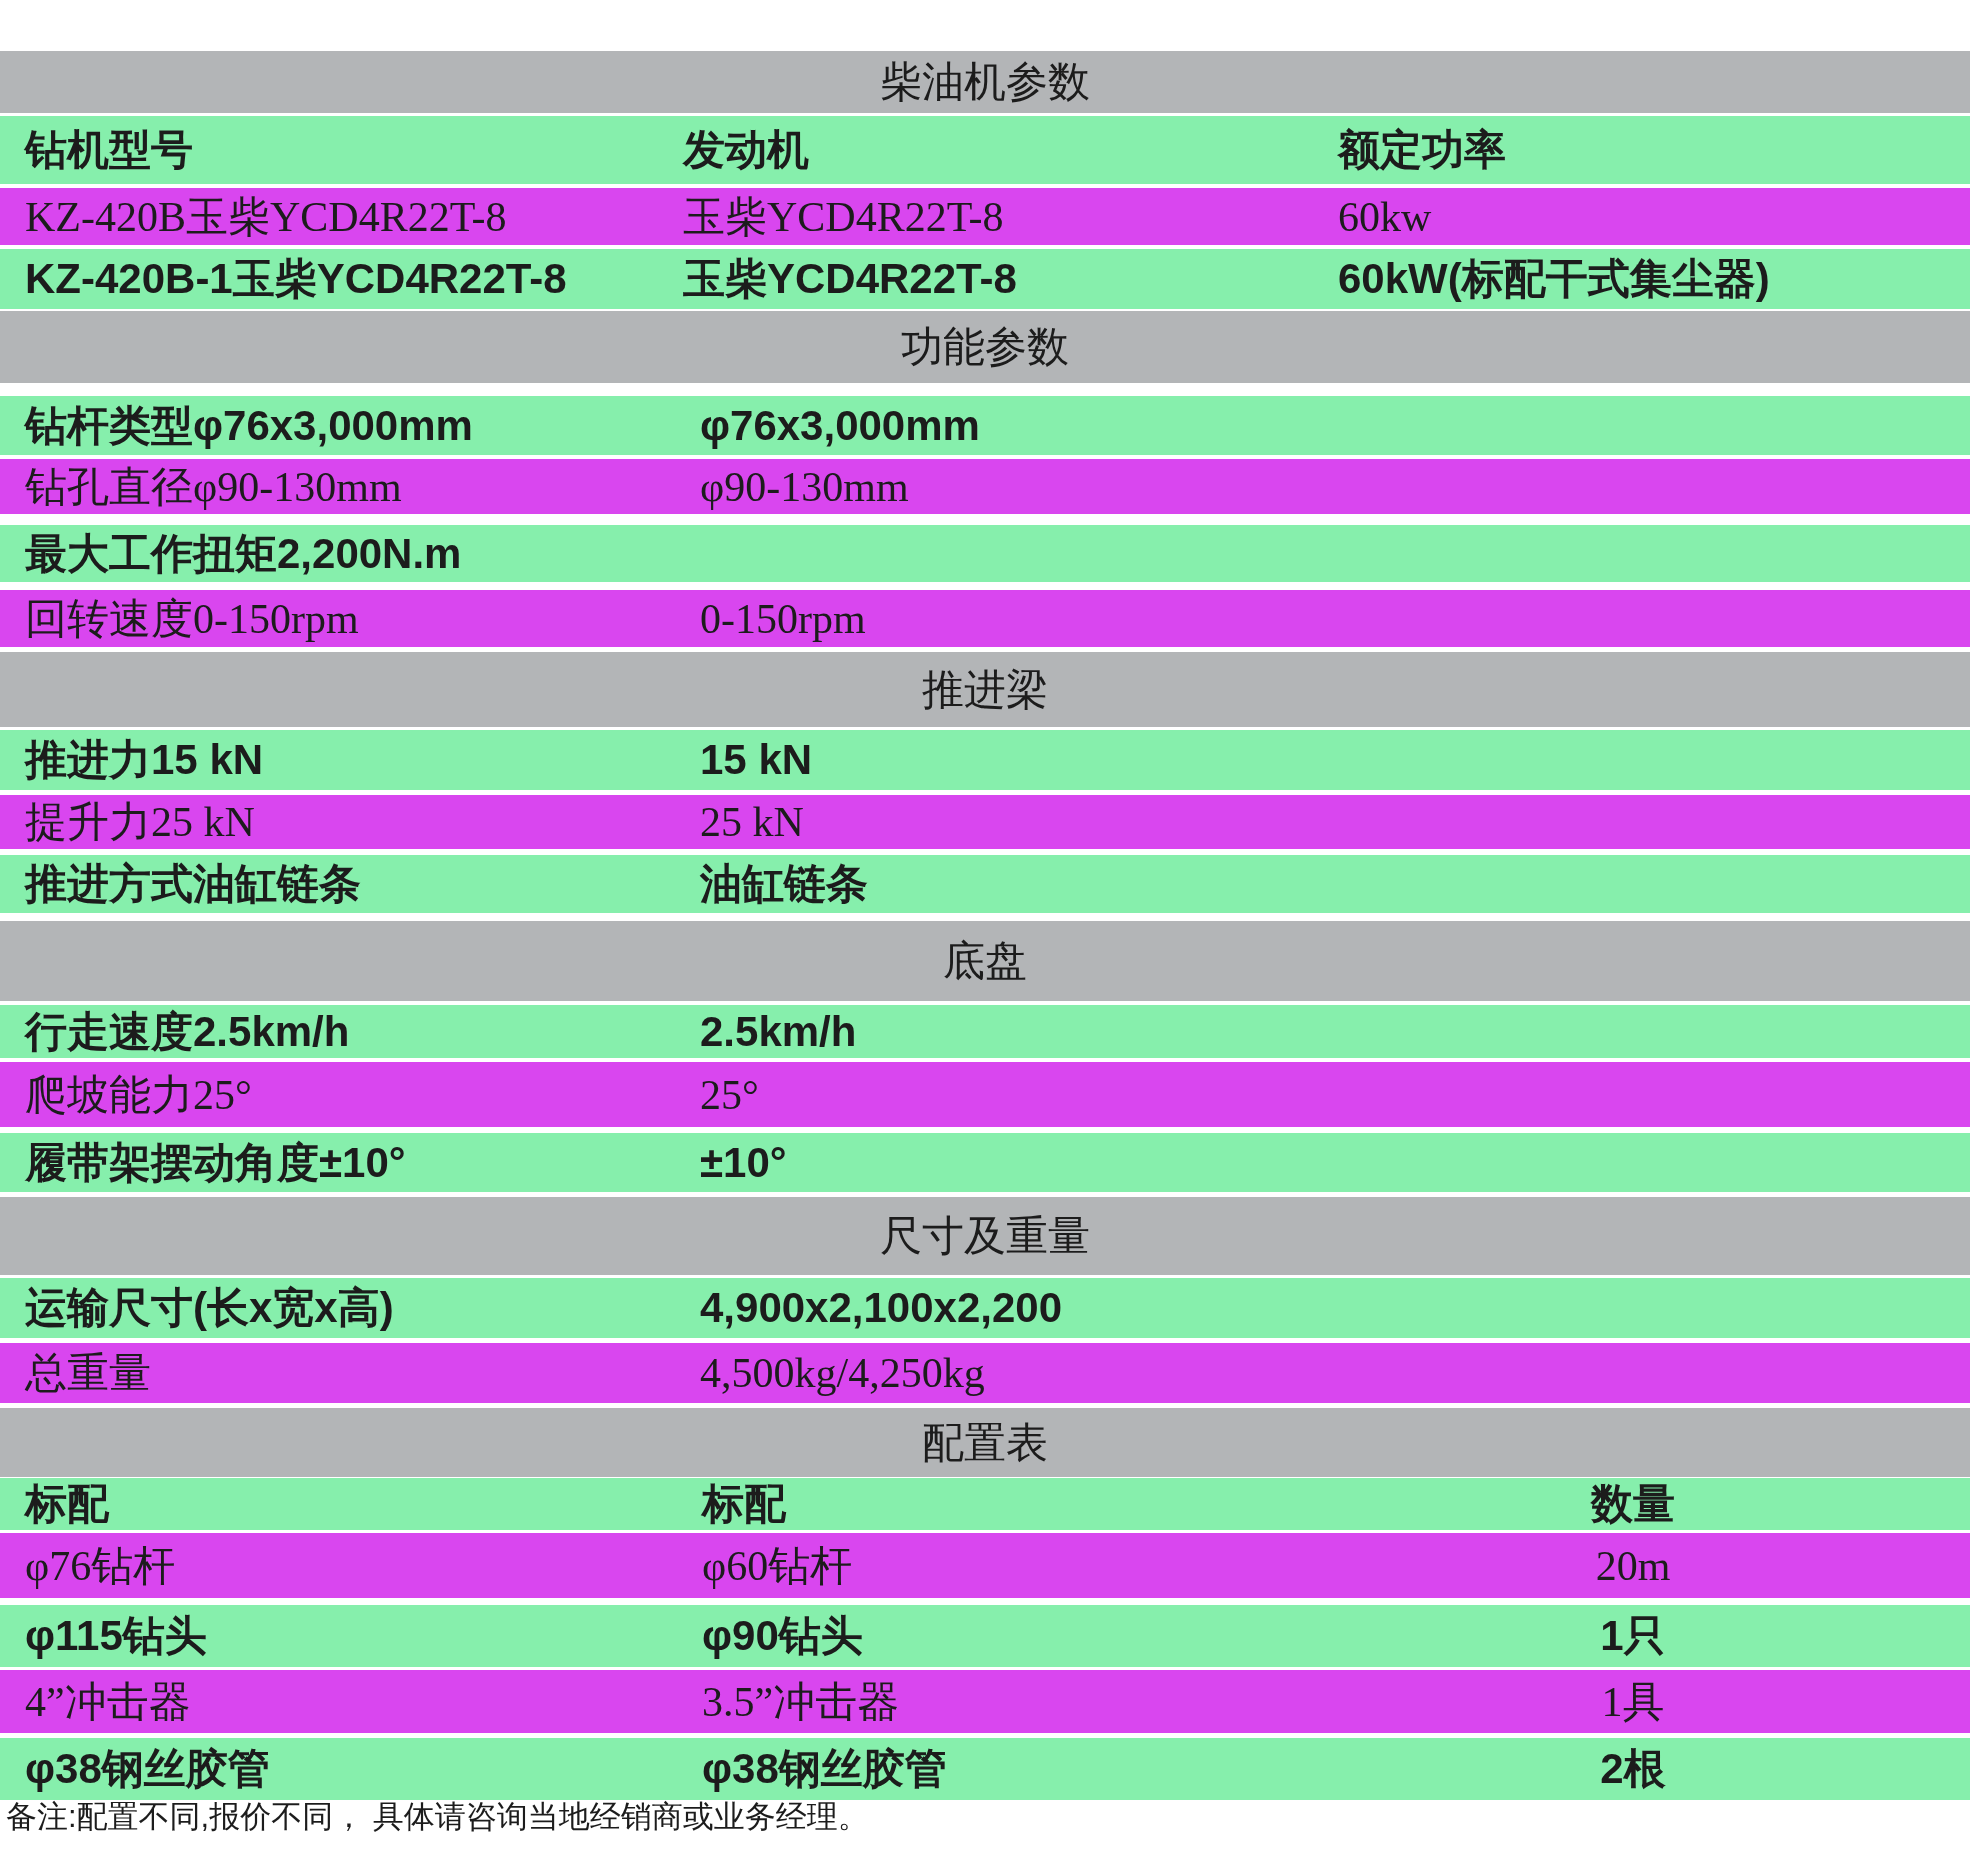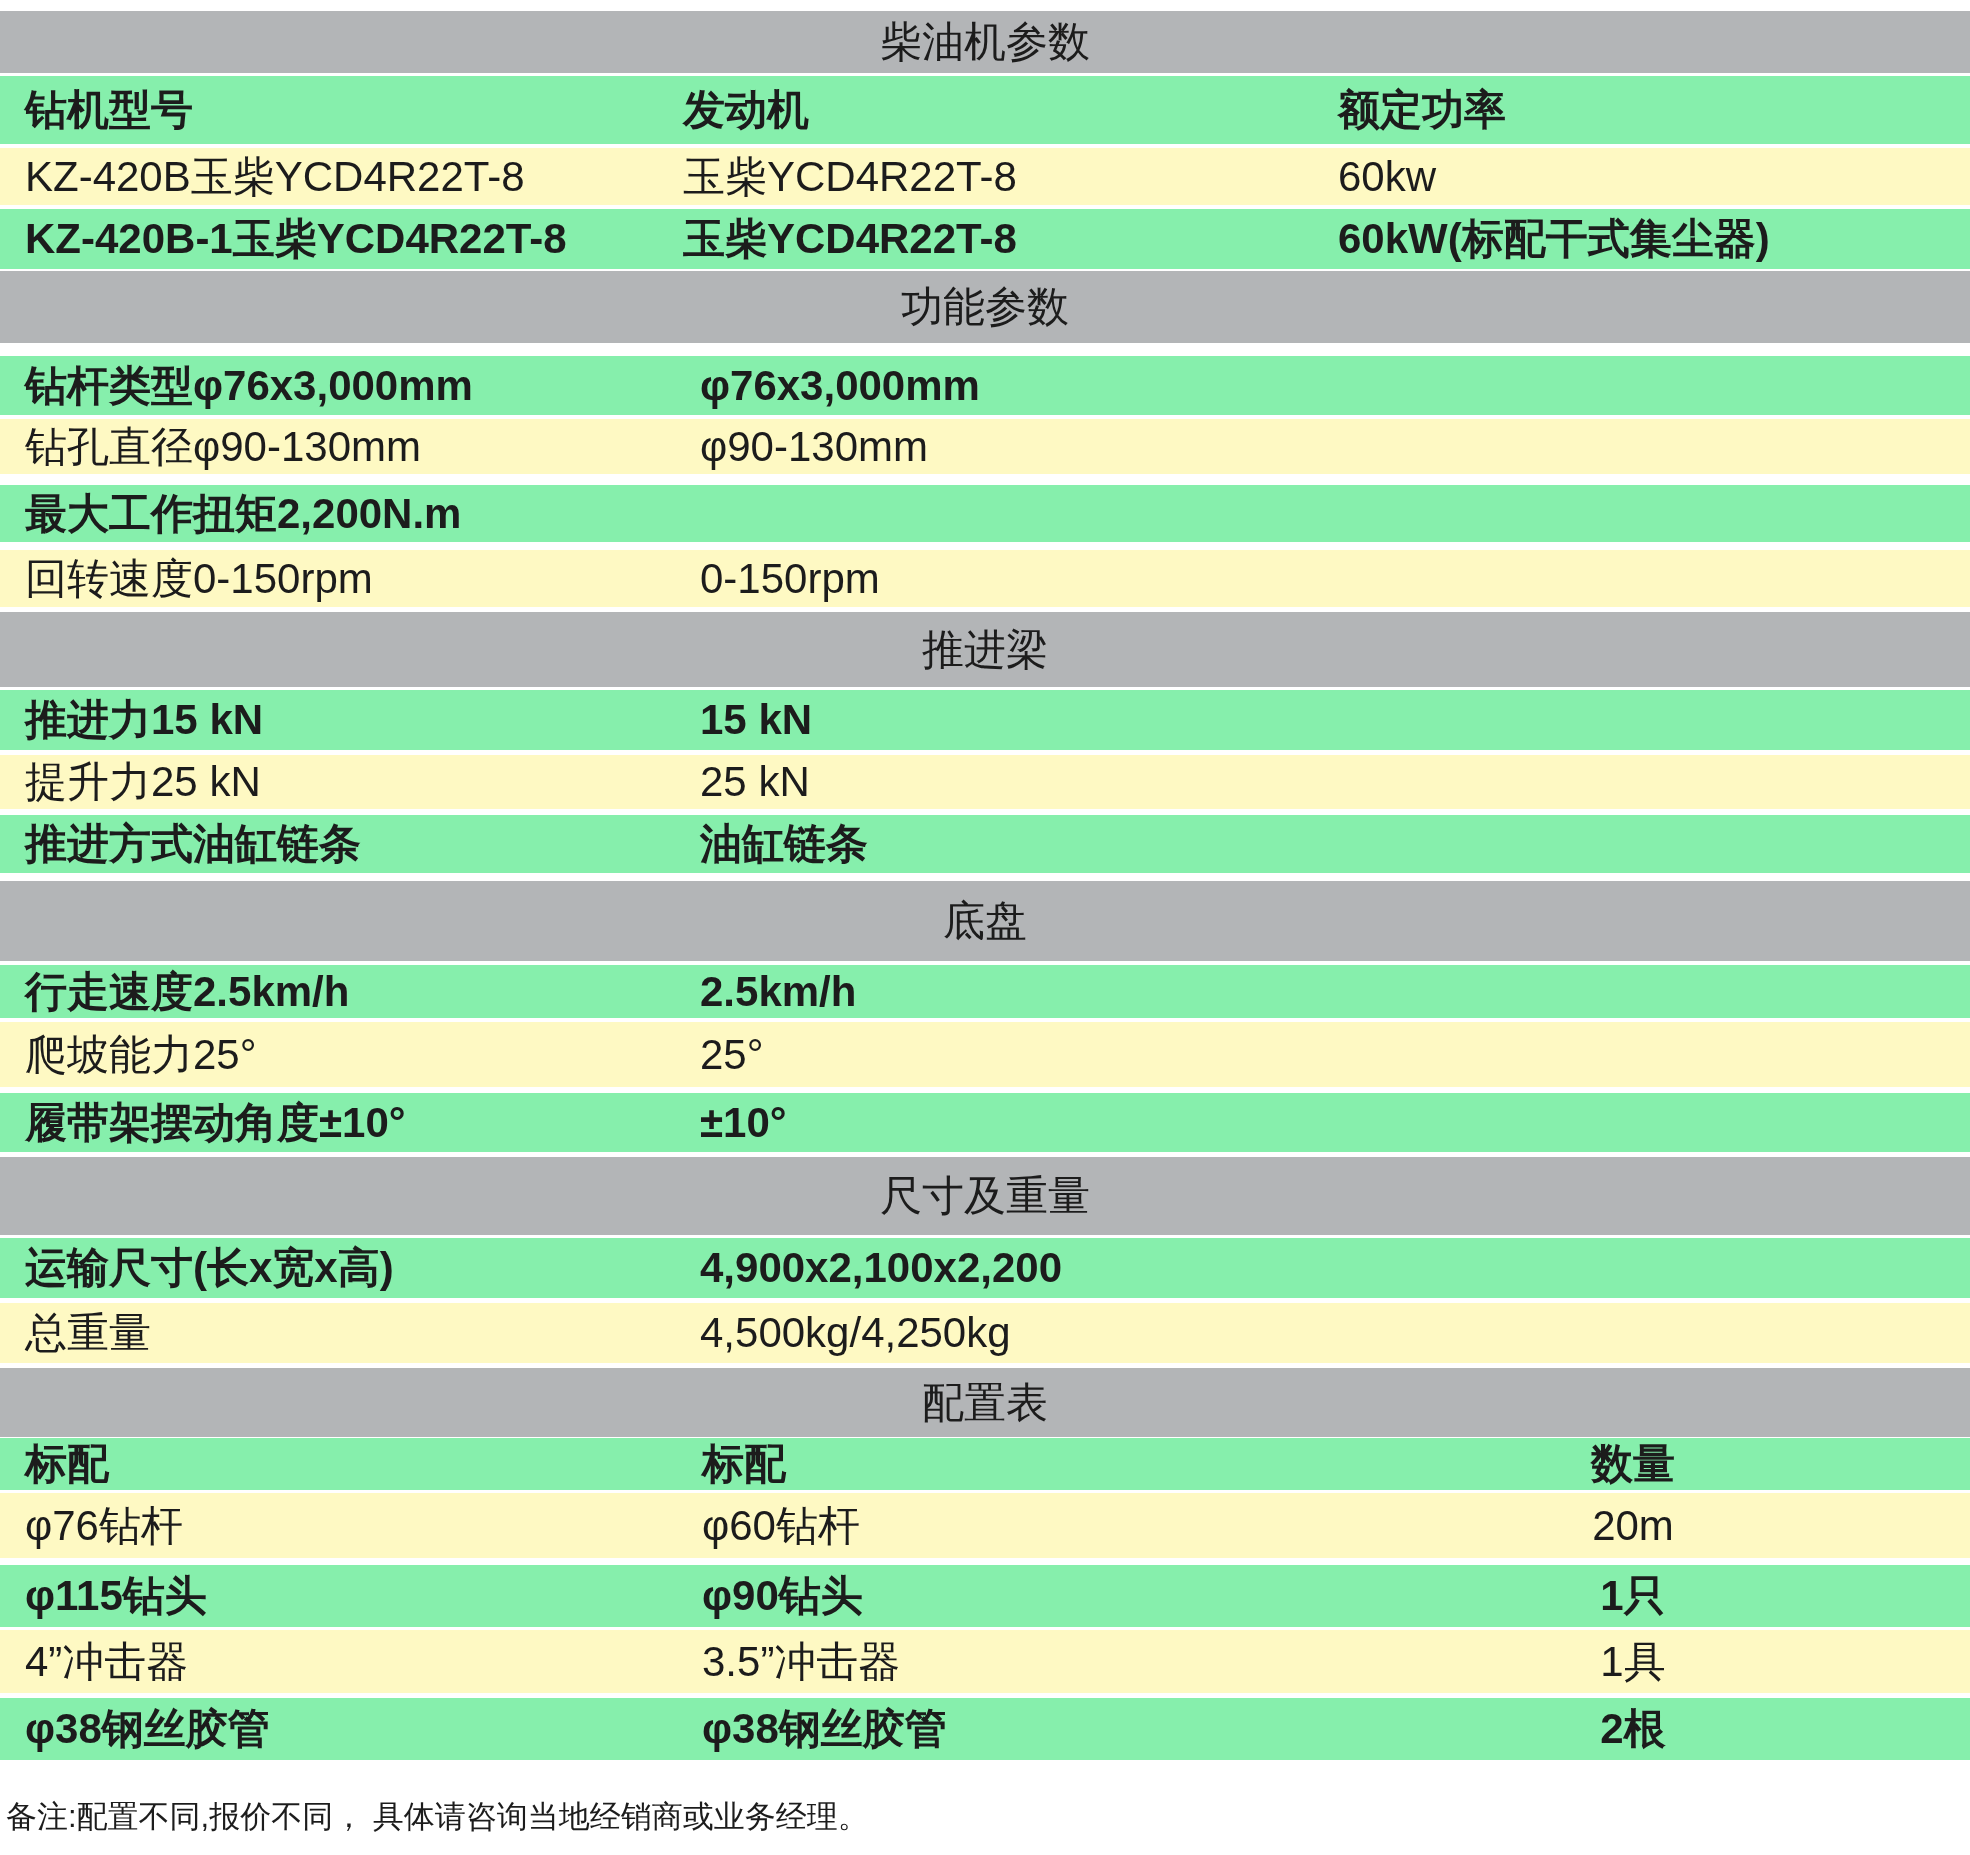--- a/index.html
+++ b/index.html
@@ -6,23 +6,23 @@
   .page {
     position:relative;
     width:1970px;
     height:1855px;
     background:#ffffff;
     font-family:"Liberation Sans", sans-serif;
     color:#1c1c1c;
     font-size:42px;
     overflow:hidden;
   }
-  .row { position:absolute; left:0; right:0; }
+  .row { position:absolute; left:0; right:0;margin-top:40px; }
   .hdr   { background:#b3b5b7; }
-  .gray  { background:#fef9c3; }
+  .gray  { background:#d946ef;font-family:Liberation Serif, serif; }
   .white { background:#86efac;font-weight:bold; }
   .cell {
     position:absolute;
     top:50%;
     transform:translateY(-50%);
     white-space:nowrap;
     line-height:1;
   }
   .hc { left:0; width:100%; text-align:center; }
   .c1 { left:25px; }

